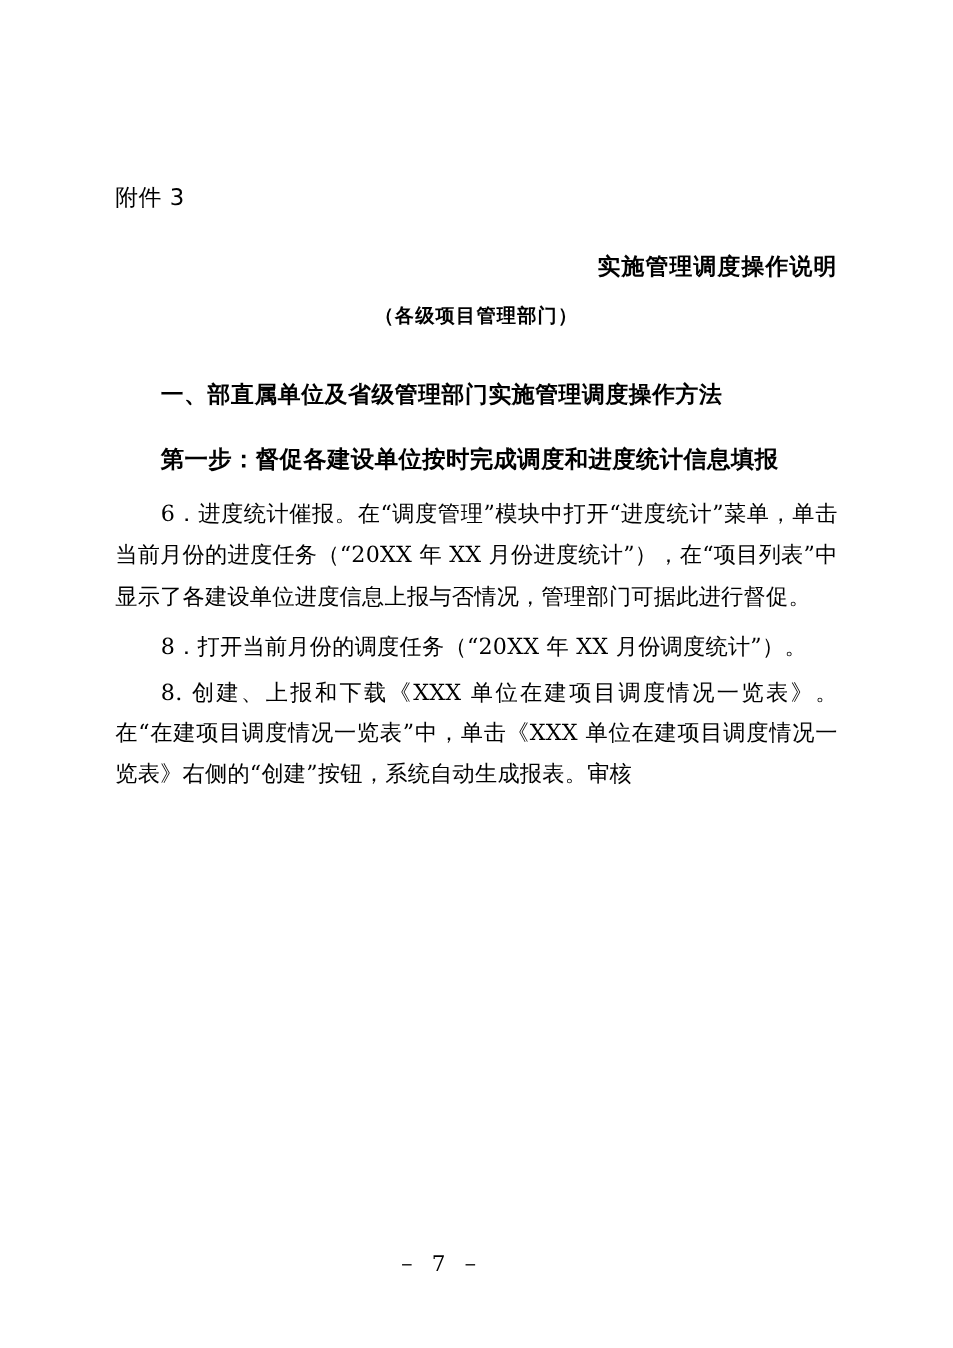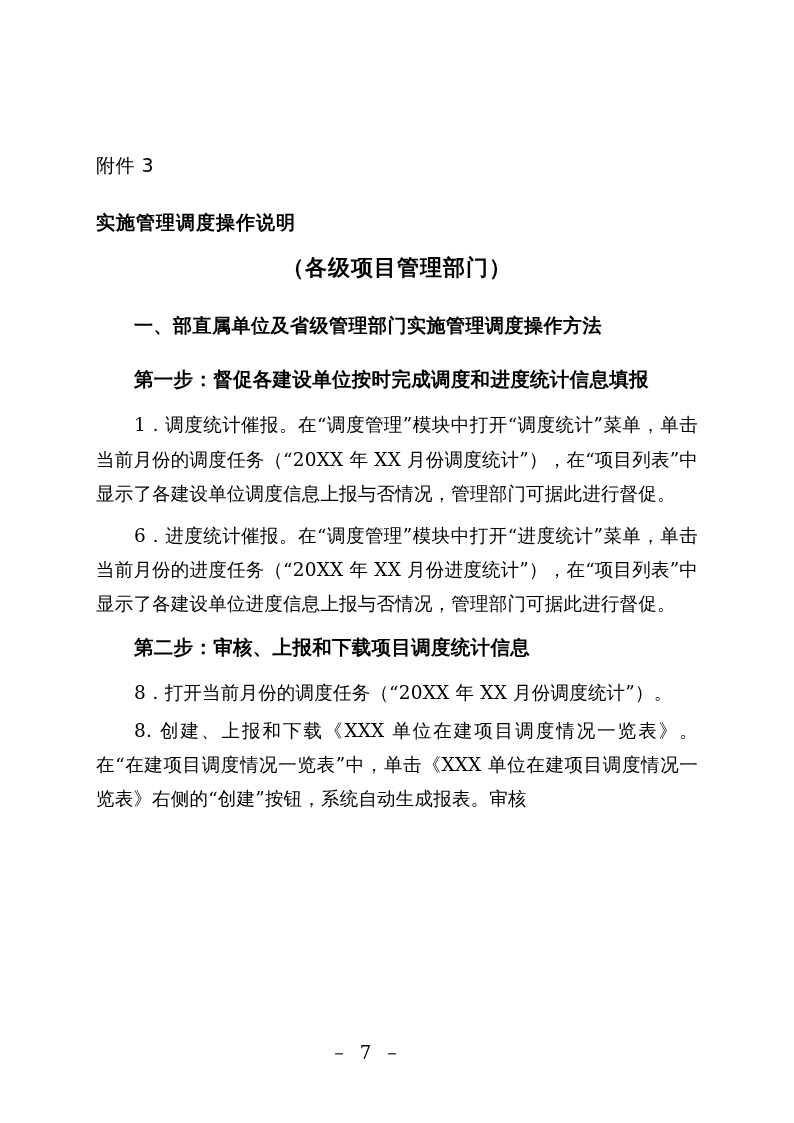--- a/index.html
+++ b/index.html
@@ -24,35 +24,35 @@
     padding: 150px 96px 90px 96px;
   }
   .attach-label {
     font-family: "DejaVu Sans", "Liberation Sans", sans-serif;
     font-size: 19px;
     letter-spacing: 0.5px;
     margin: 0 0 26px 0;
     line-height: 1.6;
   }
   .doc-title {
-    text-align: left;
+    text-align: right;
     font-family: "DejaVu Sans", "Liberation Sans", sans-serif;
     font-weight: bold;
     font-size: 19px;
     letter-spacing: 1px;
     margin: 0 0 10px 0;
     line-height: 1.7;
   }
   .doc-subtitle {
     text-align: center;
     font-family: "DejaVu Sans", "Liberation Sans", sans-serif;
     font-weight: bold;
-    font-size: 22px;
+    font-size: 16px;
     letter-spacing: 1px;
-    margin: 0 0 22px 0;
+    margin: 0 0 36px 0;
     line-height: 1.7;
   }
   .section-heading {
     font-family: "DejaVu Sans", "Liberation Sans", sans-serif;
     font-weight: bold;
     font-size: 19px;
     text-indent: 38px;
     margin: 0 0 20px 0;
     line-height: 1.8;
     letter-spacing: 0.5px;
@@ -101,25 +101,23 @@
   <p class="attach-label">附件 3</p>
 
   <h1 class="doc-title">实施管理调度操作说明</h1>
 
   <h2 class="doc-subtitle">（各级项目管理部门）</h2>
 
   <h3 class="section-heading">一、部直属单位及省级管理部门实施管理调度操作方法</h3>
 
   <h4 class="step-heading">第一步：督促各建设单位按时完成调度和进度统计信息填报</h4>
 
-  <p class="para">1．调度统计催报。在“调度管理”模块中打开“调度统计”菜单，单击当前月份的调度任务（“20XX 年 XX 月份调度统计”），在“项目列表”中显示了各建设单位调度信息上报与否情况，管理部门可据此进行督促。</p>
 
   <p class="para">6．进度统计催报。在“调度管理”模块中打开“进度统计”菜单，单击当前月份的进度任务（“20XX 年 XX 月份进度统计”），在“项目列表”中显示了各建设单位进度信息上报与否情况，管理部门可据此进行督促。</p>
 
-  <h4 class="step-heading">第二步：审核、上报和下载项目调度统计信息</h4>
 
 
   <p class="para tight">8．打开当前月份的调度任务（“20XX 年 XX 月份调度统计”）。</p>
 
   <p class="para">8. 创建、上报和下载《XXX 单位在建项目调度情况一览表》。在“在建项目调度情况一览表”中，单击《XXX 单位在建项目调度情况一览表》右侧的“创建”按钮，系统自动生成报表。审核</p>
 
   <div class="page-number">－ 7 －</div>
 
 </div>
 

